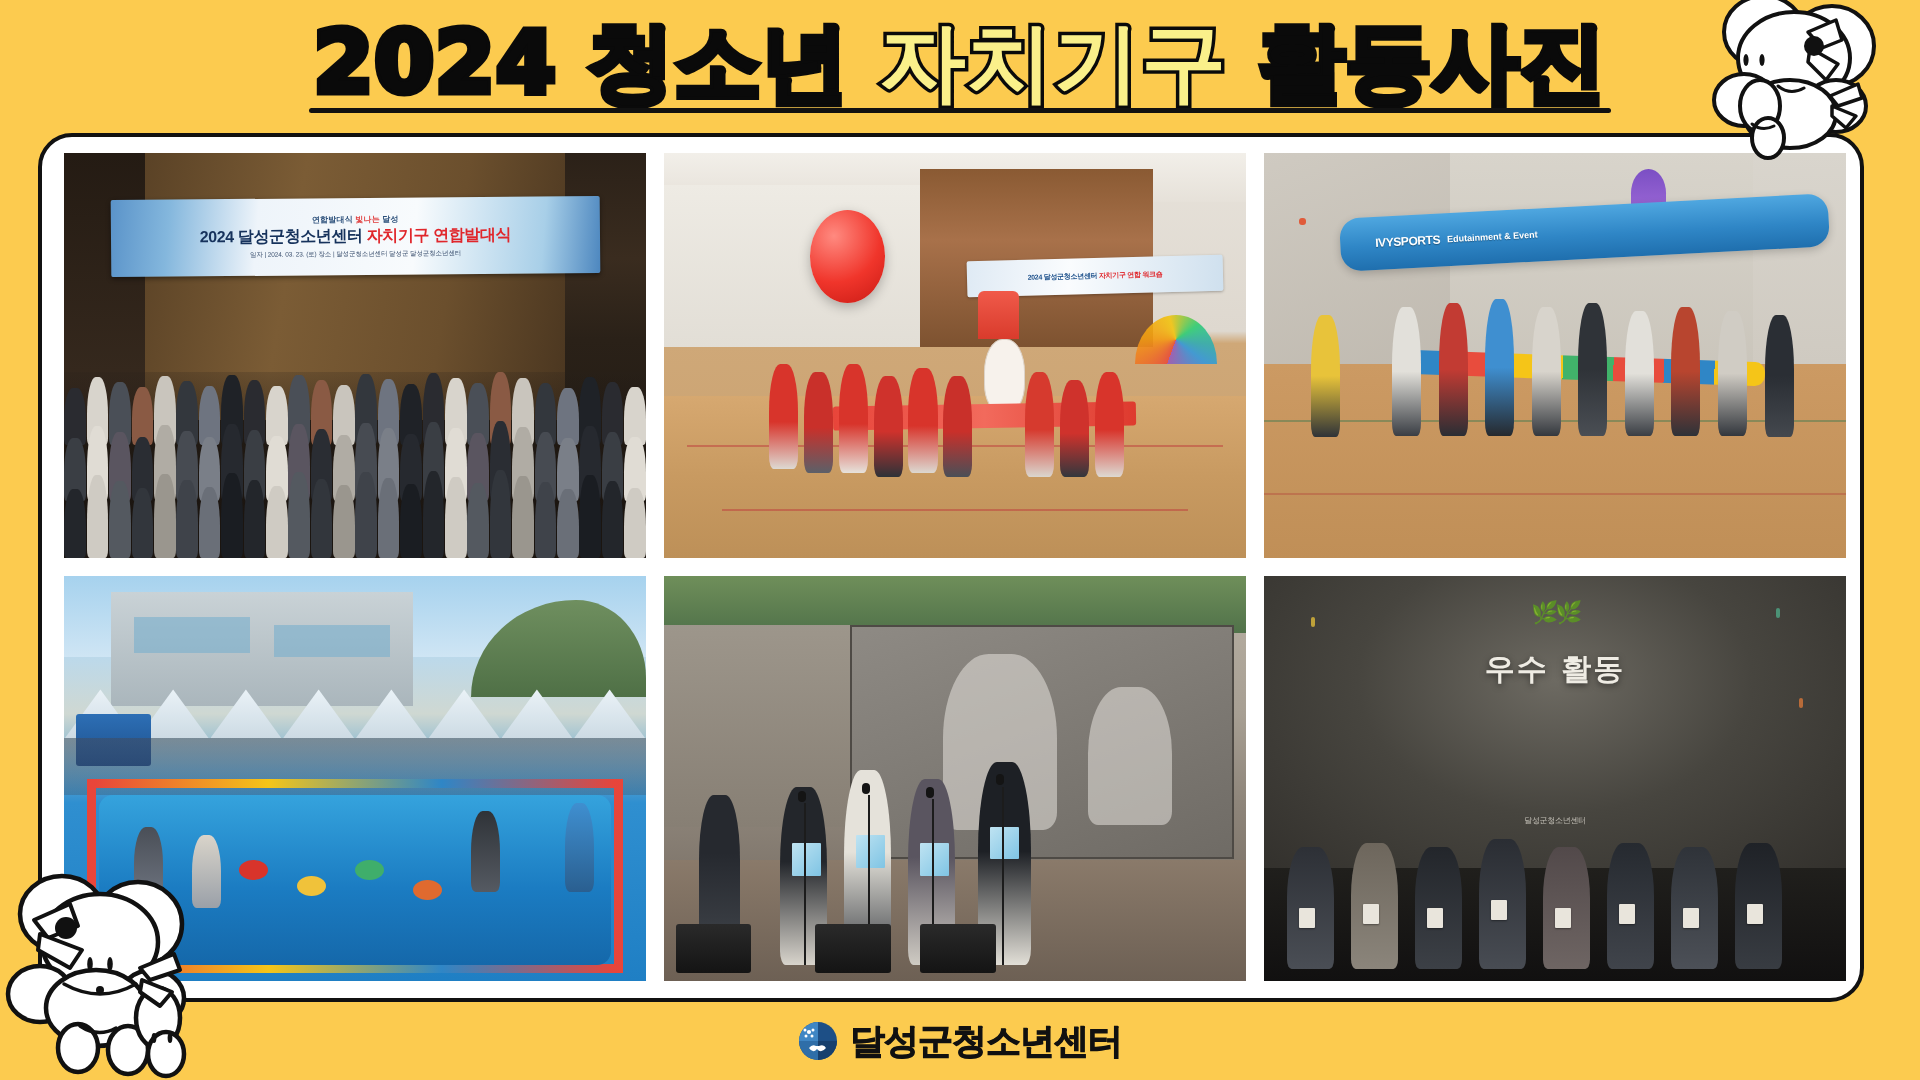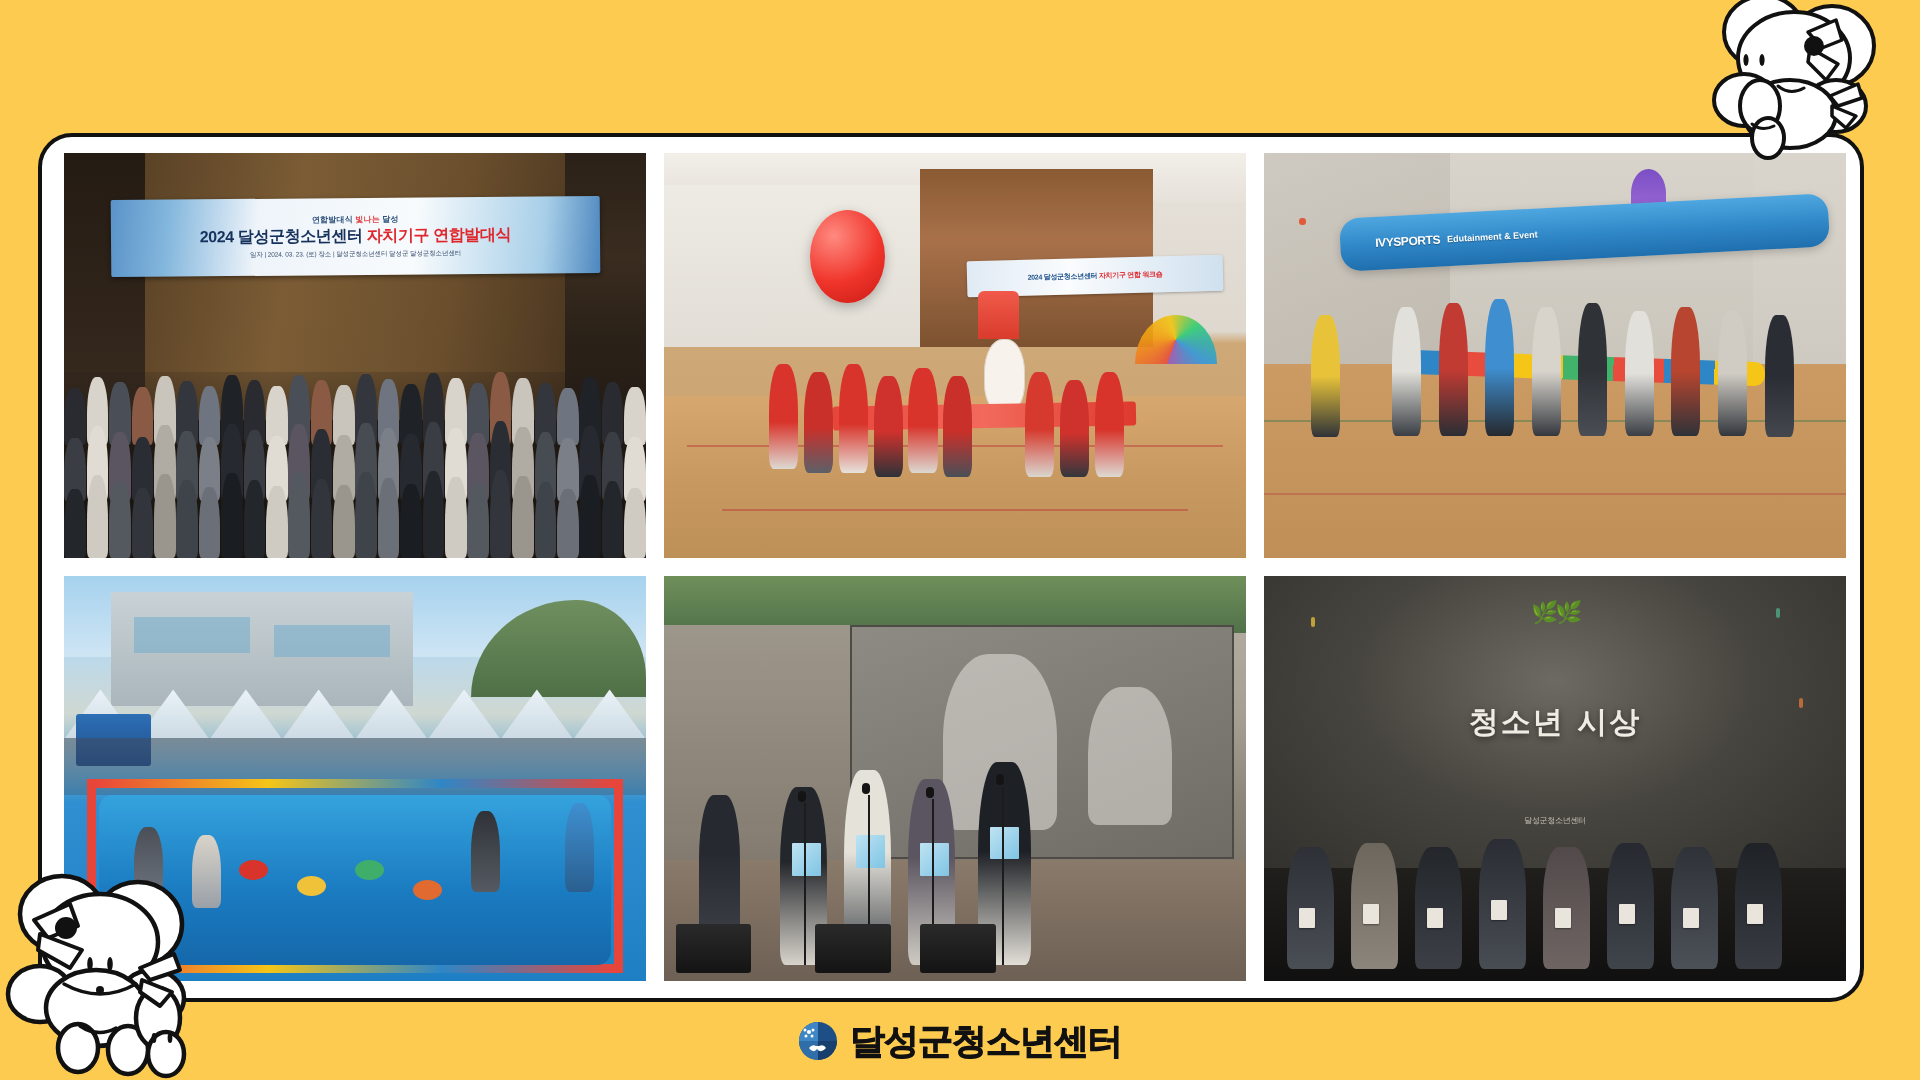--- a/index.html
+++ b/index.html
@@ -236,20 +236,26 @@
     font-family:"DejaVu Sans","Liberation Sans",sans-serif;
     letter-spacing:-1px;
     -webkit-text-stroke:1px #111;
   }
 </style>
 </head>
 <body>
 
 <div id="poster">
 
+  <div id="title-bar">
+    <div id="title-inner">
+      <div id="title-text"><span class="seg-dark">2024 청소년 </span><span class="seg-hl">자치기구</span><span class="seg-dark"> 활동사진</span></div>
+      <div id="title-underline"></div>
+    </div>
+  </div>
 
   <div id="panel">
     <div id="grid">
 
       <div class="photo p1">
         <div class="ph-layer wall-l"></div>
         <div class="ph-layer wood"></div>
         <div class="ph-layer wall-r"></div>
         <div class="banner">
           <div class="bn-top"><span>연합발대식 </span><span class="hl">빛나는</span><span> 달성</span></div>
@@ -454,21 +460,21 @@
         <div class="mic" style="left:58%;top:52%;height:44%;"></div>
         <div class="michead" style="left:57%;top:49%;"></div>
         <div class="speaker" style="left:2%;"></div>
         <div class="speaker" style="left:26%;"></div>
         <div class="speaker" style="left:44%;"></div>
       </div>
 
       <div class="photo p6">
         <div class="bigscreen"></div>
         <div class="laurel">🌿🌿</div>
-        <div class="awt awt2">청소년 시상</div>
+        <div class="awt awt1">우수 활동</div>
         <div class="centerlogo">달성군청소년센터</div>
         <div class="conf" style="left:8%;top:10%;background:#e8c33a;"></div>
         <div class="conf" style="left:88%;top:8%;background:#4fae8b;"></div>
         <div class="conf" style="left:92%;top:30%;background:#e07a3a;"></div>
         <div class="stage"></div>
         <div class="aw" style="left:4%;width:8%;height:30%;background:linear-gradient(180deg,#2d3036,#4a4e55);"></div>
         <div class="cert" style="left:6%;bottom:13%;"></div>
         <div class="aw" style="left:15%;width:8%;height:31%;background:linear-gradient(180deg,#6d665c,#8b857b);"></div>
         <div class="cert" style="left:17%;bottom:14%;"></div>
         <div class="aw" style="left:26%;width:8%;height:30%;background:linear-gradient(180deg,#23262b,#3c4046);"></div>

